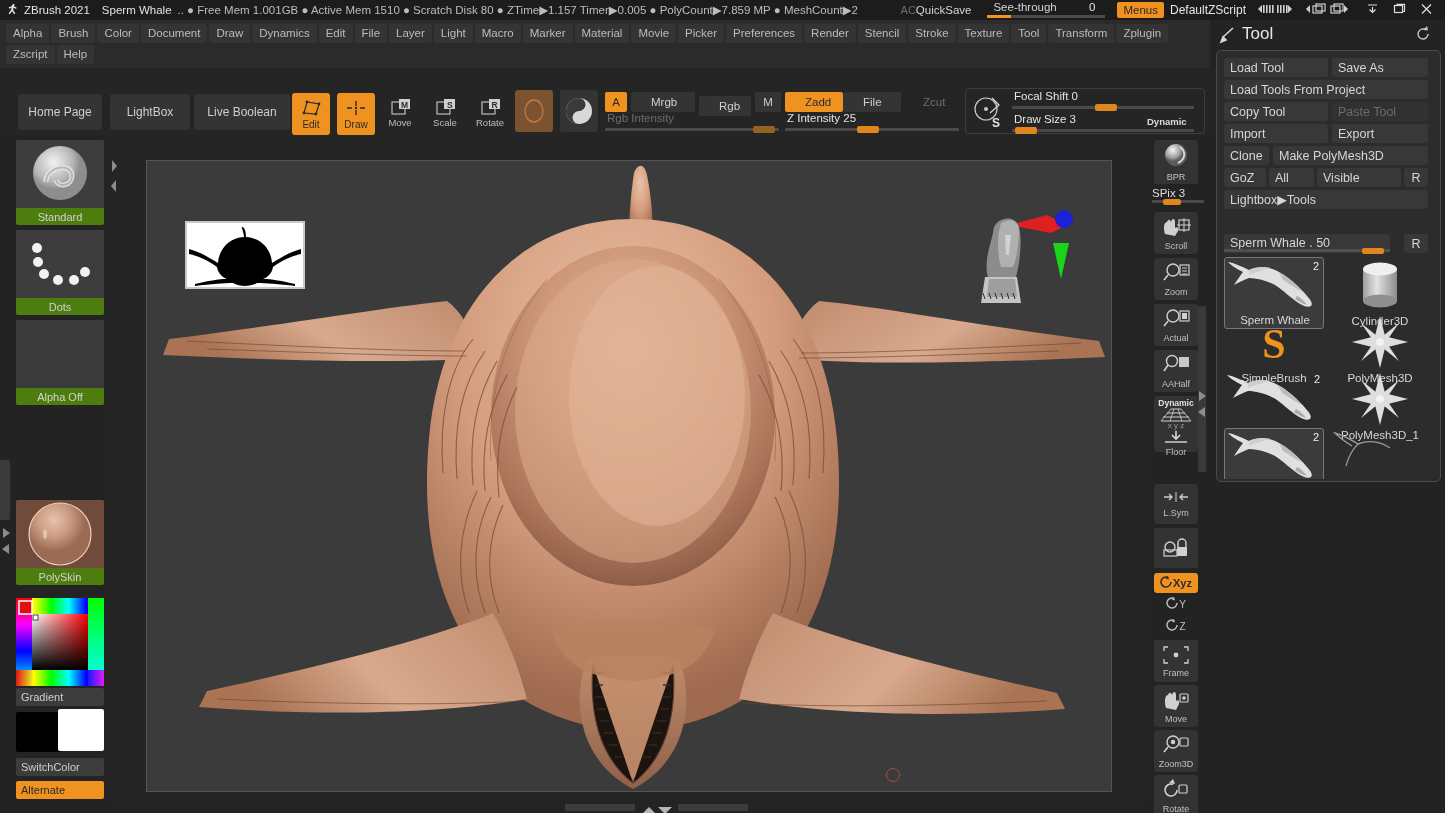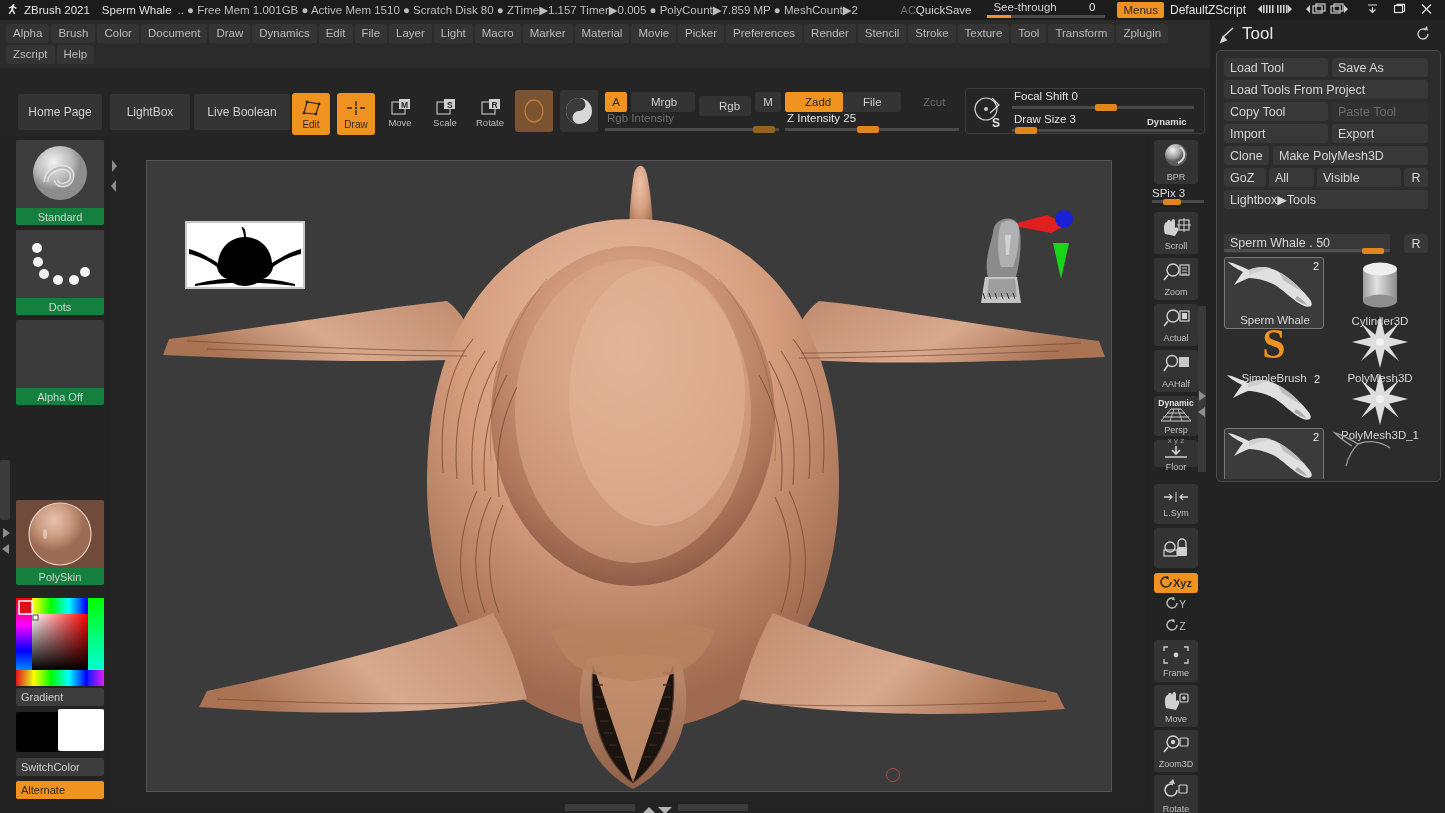--- a/index.html
+++ b/index.html
@@ -78,21 +78,21 @@
   .slrow .cap{ position:absolute; left:2px; top:0; font-size:11.5px; white-space:nowrap;}
   .slrow .track{ position:absolute; left:0; bottom:1px; height:3px; background:#4a4a4a; width:100%;}
   .slrow .knob{ position:absolute; bottom:-1px; width:22px; height:7px; background:#e0861c; border-radius:2px;}
   .orangebar{ position:absolute; left:116px; top:142px; width:96px; height:10px; background:#f0921f; border:1px solid #8a5513;}
 
   
   .leftshelf{ position:absolute; left:0; top:136px; width:110px; height:677px; background:#232323;}
   .slot{ position:absolute; left:16px; width:88px; background:#3a3a3a; border-radius:2px; overflow:hidden;}
   .slot .thumb{ width:88px; height:68px; position:relative; background:#3d3d3d;}
   .slot .cap{
-    height:17px; background:#15803d; color:#d2d2d2; font-size:11px;
+    height:17px; background:#4d7c0f; color:#d2d2d2; font-size:11px;
     display:flex; align-items:center; justify-content:center;
   }
   .colorpick{ position:absolute; left:16px; top:462px; width:88px; height:88px;}
   .swatches{ position:absolute; left:16px; top:576px; width:88px; height:42px;}
   .capbar{
     position:absolute; left:16px; width:88px; height:18px; background:#3c3c3c;
     font-size:11px; color:#cfcfcf; display:flex; align-items:center; padding-left:5px; border-radius:2px;
   }
   .capbar.alt{ background:#f0921f; color:#2b2b2b;}
 
@@ -726,21 +726,21 @@
     <div class="vbtn" style="top:260px;height:40px;">
       <span style="font-size:8.5px;font-weight:bold;color:#e0e0e0;">Dynamic</span>
       <span>
         <svg width="30" height="14" viewBox="0 0 30 14">
             <path d="M10 1 H20 M6 5 H24 M2 9 H28 M0 13 H30" stroke="#d0d0d0" stroke-width="1"></path>
             <path d="M10 1 L0 13 M20 1 L30 13 M13 1 L9 13 M17 1 L21 13" stroke="#d0d0d0" stroke-width="0.8"></path>
           </svg>
       </span>
       <span class="vlabel">Persp</span>
     </div>
-    <div class="vbtn" style="top:304px;height:27px;">
+    <div class="vbtn" style="top:289px;height:27px;">
       <span style="font-size:8px;color:#9b9b9b;">x y z</span>
       <span>
         <svg width="30" height="14" viewBox="0 0 30 14">
             <path d="M15 1 V8 M11 5 L15 9 L19 5" stroke="#d8d8d8" fill="none" stroke-width="1.6"></path>
             <path d="M4 12 H26" stroke="#d8d8d8" stroke-width="1.4"></path>
           </svg>
       </span>
       <span class="vlabel">Floor</span>
     </div>
     <div class="vbtn" style="top:348px;height:40px;">

